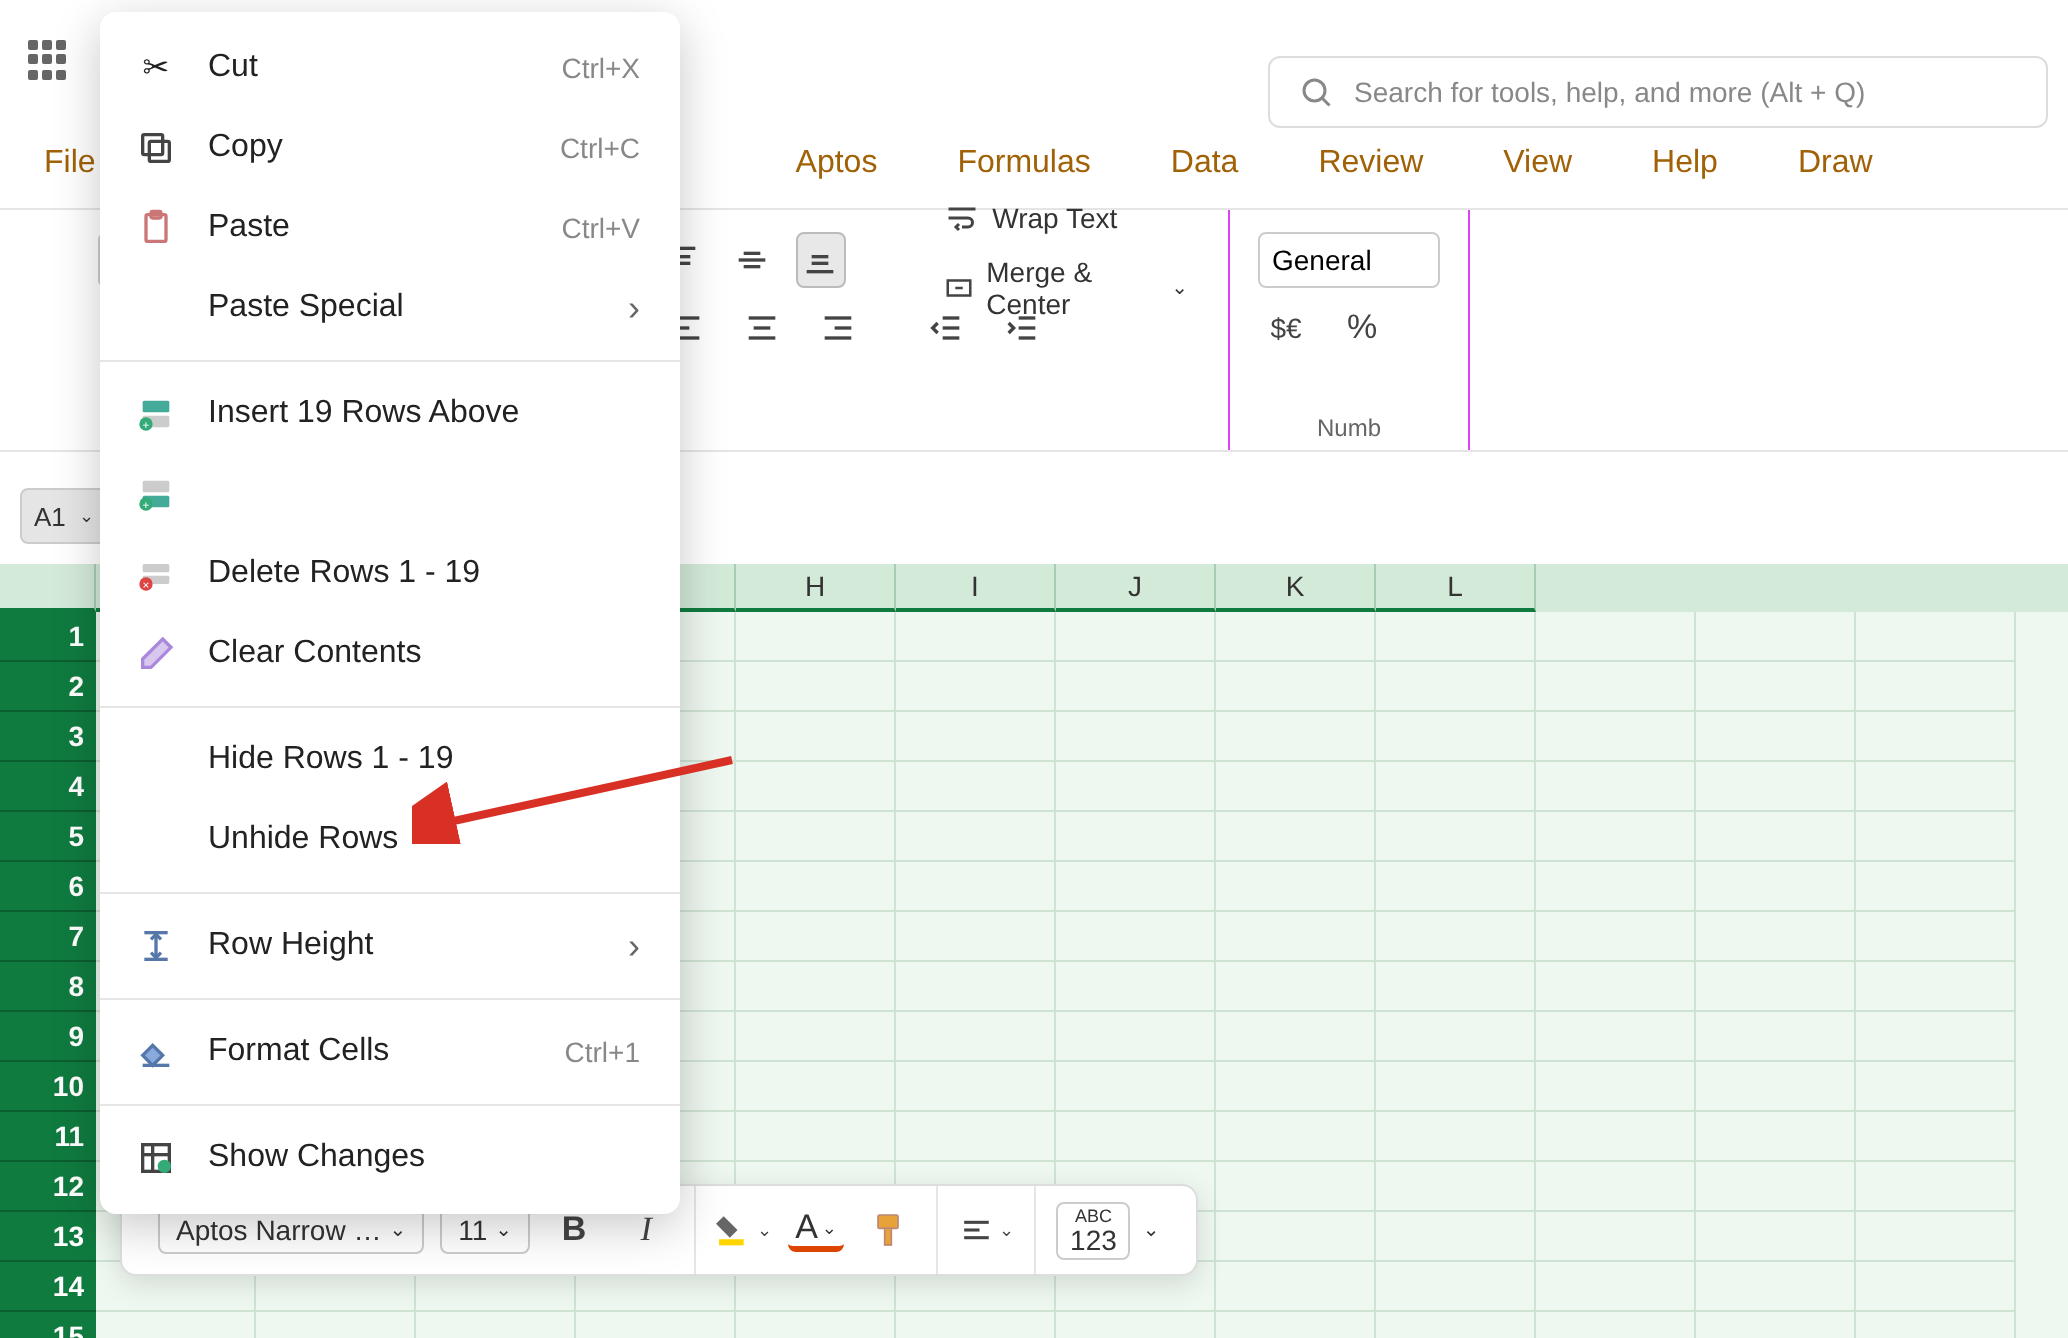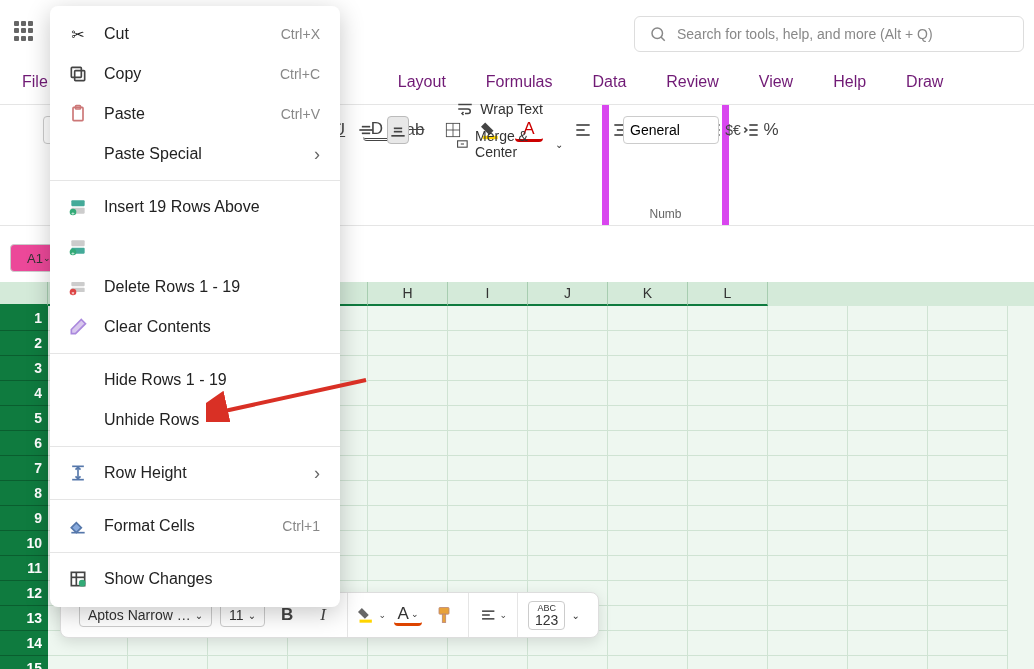--- a/index.html
+++ b/index.html
@@ -1,40 +1,40 @@
 <!DOCTYPE html>
 <html><head>
 <meta charset="utf-8">
 <style>
 *{box-sizing:border-box;margin:0;padding:0;font-family:"Segoe UI",Arial,sans-serif}
 body{background:#fff;width:1034px;height:669px;overflow:hidden;position:relative;font-size:14px;color:#333}
 
-.topbar{position:absolute;top:4px;left:0;right:0;height:54px;display:flex;align-items:center;padding:0 10px}
+.topbar{position:absolute;top:16px;left:0;right:0;height:54px;display:flex;align-items:flex-start;padding:0 10px}
 .apps-grid{width:28px;height:28px;display:flex;flex-wrap:wrap;gap:2px;padding:4px;cursor:pointer}
 .apps-grid span{width:5px;height:5px;background:#666;border-radius:1px}
 .search{position:absolute;right:10px;top:12px;width:390px;height:36px;border:1px solid #ddd;border-radius:6px;display:flex;align-items:center;padding:0 14px;gap:10px;color:#888}
 .search svg{width:18px;height:18px;stroke:#888}
 
-.menutabs{position:absolute;top:64px;left:0;right:0;height:36px;display:flex;align-items:center;gap:40px;padding-left:22px;font-size:16px;color:#701a75}
+.menutabs{position:absolute;top:64px;left:0;right:0;height:36px;display:flex;align-items:center;gap:40px;padding-left:22px;font-size:16px;color:#a16207}
 .menutabs div{cursor:pointer}
 
 .ribbon{position:absolute;top:104px;left:0;right:0;height:122px;border-top:1px solid #e5e5e5;border-bottom:1px solid #e5e5e5;display:flex;padding-left:10px}
-.ribgroup{border-right:7px solid #d946ef;padding:8px 2px 4px 14px;display:flex;position:relative}
+.ribgroup{border-right:1px solid #d946ef;padding:8px 14px 4px 14px;display:flex;flex-direction:column;position:relative}
 .ribgroup .glabel{position:absolute;bottom:4px;left:0;right:0;text-align:center;font-size:12px;color:#666}
 .rrow{display:flex;align-items:center;gap:10px;height:34px}
 .iconbtn{width:28px;height:28px;display:flex;align-items:center;justify-content:center;cursor:pointer;border-radius:4px;font-size:17px;color:#444}
 .iconbtn.sel{background:#e8e8e8;border:1px solid #bbb}
 .iconbtn svg{width:20px;height:20px}
 .sel-font{height:28px;border:1px solid #ccc;border-radius:4px;font-size:14px;padding:0 20px 0 6px;background:#fff;appearance:none}
 .wrap-merge{display:flex;flex-direction:column;gap:2px;margin-left:6px}
 .wrap-merge div{display:flex;align-items:center;gap:6px;cursor:pointer;padding:4px 6px;border-radius:4px}
 .underline{text-decoration:underline}
 .strike{text-decoration:line-through}
 
-.addrbar{position:absolute;top:244px;left:10px;width:44px;height:28px;border:1px solid #ccc;border-radius:4px;display:flex;align-items:center;padding:0 16px;font-size:13px;background:#ec4899}
+.addrbar{position:absolute;top:244px;left:10px;width:44px;height:28px;border:1px solid #ccc;border-radius:4px;display:flex;align-items:center;padding:0 6px;font-size:13px;background:#e5e5e5}
 
 .gridwrap{position:absolute;top:282px;left:0;right:0;bottom:0}
 .colheads{position:absolute;top:0;left:48px;right:0;height:24px;display:flex;background:#d4ead9}
 .colheads div{width:80px;border-right:1px solid #a7cdb0;border-bottom:2px solid #0f7b3f;display:flex;align-items:center;justify-content:center;font-size:14px;color:#333}
 .rowheads{position:absolute;top:24px;left:0;width:48px;display:flex;flex-direction:column}
 .rowheads div{height:25px;background:#0f7b3f;color:#fff;border-bottom:1px solid #0a5e2f;display:flex;align-items:center;justify-content:flex-end;padding-right:6px;font-size:14px;font-weight:600}
 .cells{position:absolute;top:24px;left:48px;right:0;bottom:0;background:#eef7f0}
 .cells .cellrow{display:flex;height:25px}
 .cells .cell{width:80px;border-right:1px solid #cfe3d3;border-bottom:1px solid #cfe3d3}
 .corner{position:absolute;top:0;left:0;width:48px;height:24px;background:#d4ead9;border-right:1px solid #a7cdb0;border-bottom:2px solid #0f7b3f}
@@ -73,21 +73,21 @@
         <circle cx="11" cy="11" r="7"></circle>
         <line x1="21" y1="21" x2="16" y2="16"></line>
       </svg>
     <span>Search for tools, help, and more (Alt + Q)</span>
   </div>
 </div>
 
 <div class="menutabs">
   <div>File</div>
   <div style="width:270px"></div>
-  <div>Layout</div>
+  <div>Aptos</div>
   <div>Formulas</div>
   <div>Data</div>
   <div>Review</div>
   <div>View</div>
   <div>Help</div>
   <div>Draw</div>
 </div>
 
 <div class="ribbon">
   <div class="ribgroup" style="width:290px;padding-left:300px"></div>

